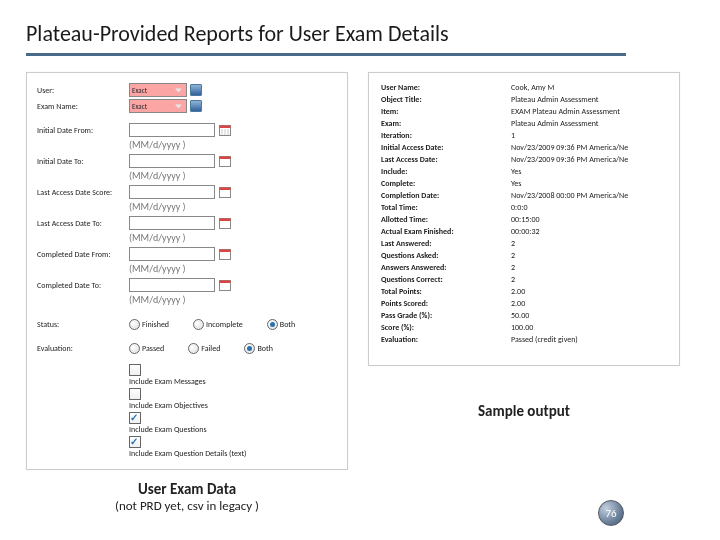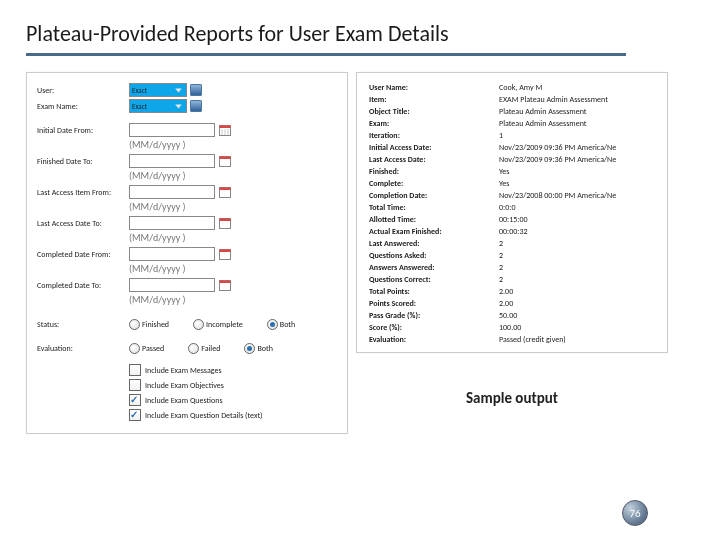--- a/index.html
+++ b/index.html
@@ -1,47 +1,47 @@
 <!DOCTYPE html>
 <html><head>
 <meta charset="utf-8">
 <style>
   html,body{margin:0;padding:0;width:720px;height:540px;background:#fff;font-family:"Calibri","Segoe UI",Arial,sans-serif;color:#222;}
   .slide{position:relative;width:652px;height:540px;box-sizing:border-box;padding:20px 26px;}
   .title{font-size:22px;font-weight:400;color:#1a1a1a;margin:0 0 6px 0;}
   .title-rule{height:0;border-top:3px solid #4a6a8a;width:100%;margin-bottom:16px;}
-  .cols{display:flex;gap:8px;}
+  .cols{display:flex;gap:20px;}
   .panel{border:1px solid #ccc;background:#fff;box-shadow:0 0 2px rgba(0,0,0,.05);}
   .panel.left{width:300px;padding:8px 10px 10px 10px;font-size:8px;}
-  .panel.right{width:294px;padding:8px 6px 7px 10px;font-size:8px;}
+  .panel.right{width:294px;padding:8px 6px 20px 10px;font-size:8px;}
   .frow{display:flex;align-items:center;margin:2px 0;min-height:14px;}
   .flabel{width:92px;color:#222;font-weight:400;}
   .hint{color:#777;font-size:10px;margin:-1px 0 3px 0;padding-left:92px;}
-  .sel{display:inline-flex;align-items:center;border:1px solid #888;height:12px;min-width:52px;padding:0 2px;background:#0ea5e9;font-size:7px;}
+  .sel{display:inline-flex;align-items:center;border:1px solid #888;height:12px;min-width:52px;padding:0 2px;background:#fca5a5;font-size:7px;}
   .sel::after{content:"";margin-left:auto;width:10px;height:10px;background:linear-gradient(#f4f4f4,#d8d8d8);border-left:1px solid #888;clip-path:polygon(20% 35%,80% 35%,50% 75%);}
   .bluedot{width:10px;height:10px;border:1px solid #4a78a0;border-radius:1px;background:linear-gradient(#8fb6d9,#33619a);margin-left:3px;}
   .txt{display:inline-block;border:1px solid #888;height:12px;width:84px;background:#fff;}
   .cal{display:inline-block;width:12px;height:12px;margin-left:4px;vertical-align:middle;}
   .cal svg{width:12px;height:12px;}
   .radio{display:inline-flex;align-items:center;margin-right:24px;}
   .radio .r{width:9px;height:9px;border:1px solid #666;border-radius:50%;background:radial-gradient(circle at 35% 35%,#fff,#ddd);margin-right:2px;position:relative;}
   .radio .r.checked::after{content:"";position:absolute;inset:2px;border-radius:50%;background:#2a6fb0;}
-  .chk{display:inline-flex;align-items:center;margin:1px 0;}
+  .chk{display:inline-flex;margin:1px 0;flex-direction:column;}
   .chk .c{width:10px;height:10px;border:1px solid #666;background:linear-gradient(#fff,#f0f0f0);margin-right:4px;position:relative;}
   .chk .c.checked::after{content:"✓";position:absolute;top:-2px;left:0;font-size:10px;color:#2a6fb0;font-weight:bold;}
   .spacer{height:6px;}
   .tbl{width:100%;border-collapse:collapse;}
   .tbl td{padding:1px 2px;vertical-align:top;}
   .tbl td.k{font-weight:700;width:126px;}
   .tbl td.v{white-space:nowrap;overflow:hidden;}
   .caps{text-align:center;margin-top:10px;}
   .cap1{font-weight:700;font-size:15px;}
   .cap2{font-size:13px;margin-top:0px;}
   .capR{font-weight:700;font-size:15px;text-align:center;margin-top:36px;}
-  .pagebadge{position:absolute;right:4px;bottom:14px;width:24px;height:24px;border-radius:50%;background:radial-gradient(circle at 30% 30%,#c2d0de,#6a8099 60%,#465a70);display:flex;align-items:center;justify-content:center;color:#fff;font-size:11px;font-weight:400;border:1px solid #556;}
+  .pagebadge{position:absolute;right:28px;bottom:14px;width:24px;height:24px;border-radius:50%;background:radial-gradient(circle at 30% 30%,#c2d0de,#6a8099 60%,#465a70);display:flex;align-items:center;justify-content:center;color:#fff;font-size:11px;font-weight:400;border:1px solid #556;}
 </style>
 </head>
 <body>
 
 <div class="slide">
   <h1 class="title">Plateau-Provided Reports for User Exam Details</h1>
   <div class="title-rule"></div>
 
   <div class="cols">
 
@@ -72,31 +72,31 @@
                 <rect x="0.5" y="1.5" width="11" height="10" fill="#fff" stroke="#888"></rect>
                 <rect x="0.5" y="1.5" width="11" height="2.5" fill="#d44"></rect>
                 <line x1="3" y1="5" x2="3" y2="11" stroke="#ccc"></line>
                 <line x1="6" y1="5" x2="6" y2="11" stroke="#ccc"></line>
                 <line x1="9" y1="5" x2="9" y2="11" stroke="#ccc"></line>
               </svg></span>
         </div>
         <div class="hint">(MM/d/yyyy )</div>
 
         <div class="frow">
-          <span class="flabel">Finished Date To:</span>
-          <span class="txt"></span>
-          <span class="cal"><svg viewBox="0 0 12 12">
-                <rect x="0.5" y="1.5" width="11" height="10" fill="#fff" stroke="#888"></rect>
-                <rect x="0.5" y="1.5" width="11" height="2.5" fill="#d44"></rect>
-              </svg></span>
-        </div>
-        <div class="hint">(MM/d/yyyy )</div>
-
-        <div class="frow">
-          <span class="flabel">Last Access Item From:</span>
+          <span class="flabel">Initial Date To:</span>
+          <span class="txt"></span>
+          <span class="cal"><svg viewBox="0 0 12 12">
+                <rect x="0.5" y="1.5" width="11" height="10" fill="#fff" stroke="#888"></rect>
+                <rect x="0.5" y="1.5" width="11" height="2.5" fill="#d44"></rect>
+              </svg></span>
+        </div>
+        <div class="hint">(MM/d/yyyy )</div>
+
+        <div class="frow">
+          <span class="flabel">Last Access Date Score:</span>
           <span class="txt"></span>
           <span class="cal"><svg viewBox="0 0 12 12">
                 <rect x="0.5" y="1.5" width="11" height="10" fill="#fff" stroke="#888"></rect>
                 <rect x="0.5" y="1.5" width="11" height="2.5" fill="#d44"></rect>
               </svg></span>
         </div>
         <div class="hint">(MM/d/yyyy )</div>
 
         <div class="frow">
           <span class="flabel">Last Access Date To:</span>
@@ -177,57 +177,61 @@
             </div><br>
           <div class="chk">
               <span class="c checked"></span>
               <span>Include Exam Questions</span>
             </div><br>
           <div class="chk">
               <span class="c checked"></span>
               <span>Include Exam Question Details (text)</span>
             </div>
         </div>
+      </div>
+      <div class="caps">
+        <div class="cap1">User Exam Data</div>
+        <div class="cap2">(not PRD yet, csv in legacy )</div>
       </div>
     </div>
 
     <div>
       <div class="panel right">
         <table class="tbl">
           <tbody id="out-body">
               <tr>
                 <td class="k">User Name:</td>
                 <td class="v">Cook, Amy M</td>
               </tr>
               <tr>
+                <td class="k">Object Title:</td>
+                <td class="v">Plateau Admin Assessment</td>
+              </tr>
+              <tr>
                 <td class="k">Item:</td>
                 <td class="v">EXAM Plateau Admin Assessment</td>
               </tr>
               <tr>
-                <td class="k">Object Title:</td>
-                <td class="v">Plateau Admin Assessment</td>
-              </tr>
-              <tr>
                 <td class="k">Exam:</td>
                 <td class="v">Plateau Admin Assessment</td>
               </tr>
               <tr>
                 <td class="k">Iteration:</td>
                 <td class="v">1</td>
               </tr>
               <tr>
                 <td class="k">Initial Access Date:</td>
                 <td class="v">Nov/23/2009 09:36 PM America/Ne</td>
               </tr>
               <tr>
                 <td class="k">Last Access Date:</td>
                 <td class="v">Nov/23/2009 09:36 PM America/Ne</td>
               </tr>
               <tr>
-                <td class="k">Finished:</td>
+                <td class="k">Include:</td>
                 <td class="v">Yes</td>
               </tr>
               <tr>
                 <td class="k">Complete:</td>
                 <td class="v">Yes</td>
               </tr>
               <tr>
                 <td class="k">Completion Date:</td>
                 <td class="v">Nov/23/2008 00:00 PM America/Ne</td>
               </tr>

